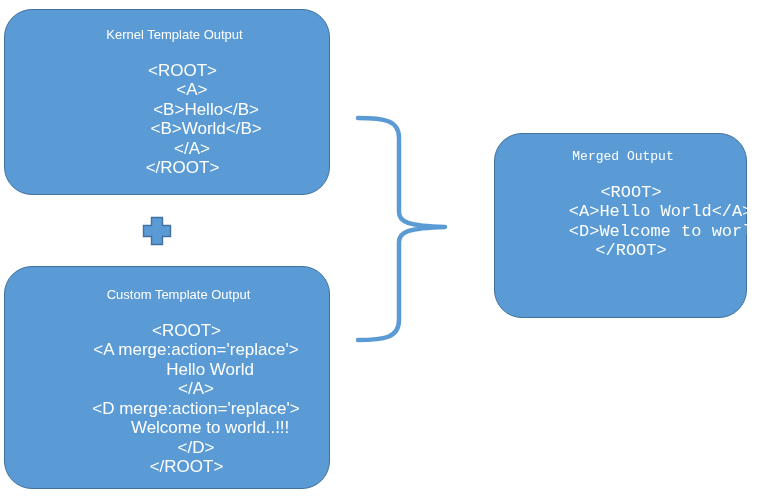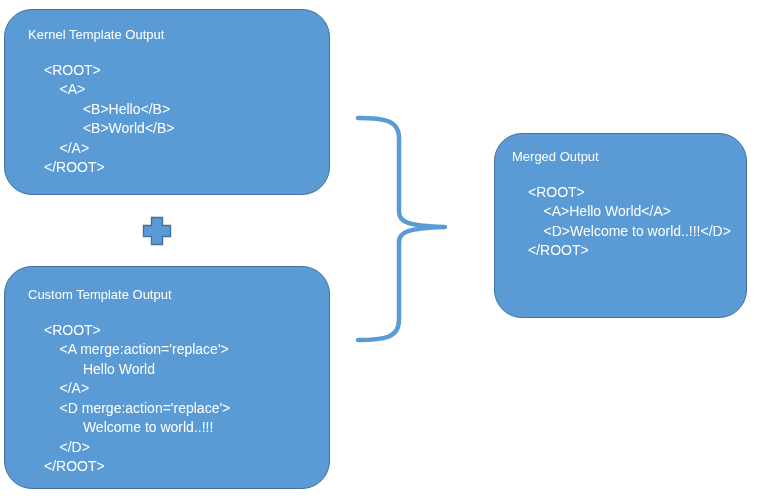--- a/index.html
+++ b/index.html
@@ -11,41 +11,42 @@
   * { margin: 0; padding: 0; box-sizing: border-box; }
   html, body { background: var(--bg); }
   body { font-family: "Liberation Sans", sans-serif; }
 
   .canvas {
     position: relative;
     width: 757px;
     height: 499px;
     background: var(--bg);
     overflow: hidden;
+    text-align: center;
   }
 
   .shape-box {
     position: absolute;
     background: var(--fill);
     border: 1.5px solid var(--border);
     border-radius: 28px;
     color: var(--text);
   }
   .box-kernel { left: 4px;   top: 9px;   width: 326px; height: 186px; padding: 15px 8px 0 23px; }
   .box-custom { left: 4px;   top: 266px; width: 326px; height: 223px; padding: 18px 0 0 23px; }
-  .box-merged { left: 494px; top: 133px; width: 253px; height: 185px; padding: 13px 12px 0 17px; }
+  .box-merged { left: 494px; top: 133px; width: 253px; height: 185px; padding: 13px 12px 0 17px; font-family: Liberation Mono, monospace; }
 
   .box-title {
     font-size: 13px;
     line-height: 19.5px;
     margin-bottom: 16px;
     white-space: pre;
   }
   .box-code {
-    font-size: 14px;
+    font-size: 17px;
     line-height: 19.5px;
     white-space: pre;
     margin-left: 16px;
   }
 
   .plus-svg {
     position: absolute;
     left: 142px;
     top: 216px;
     width: 30px;

